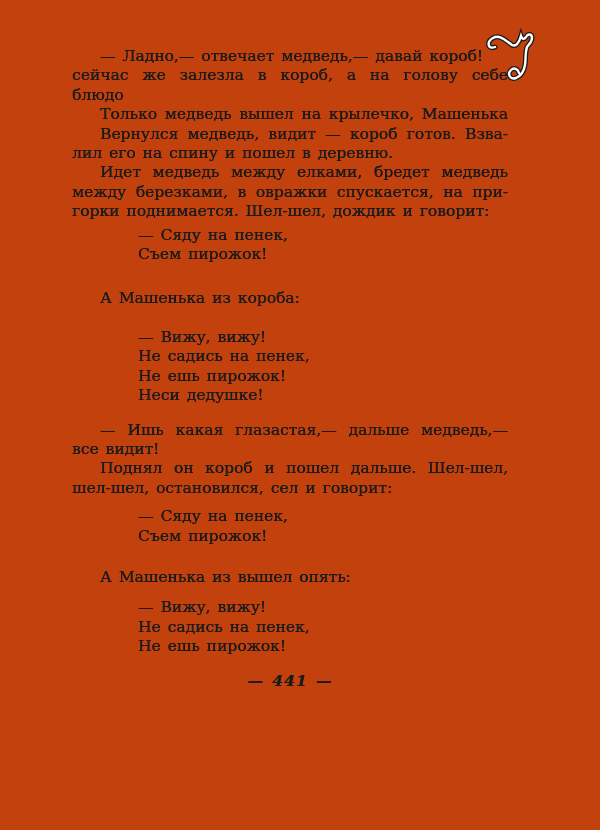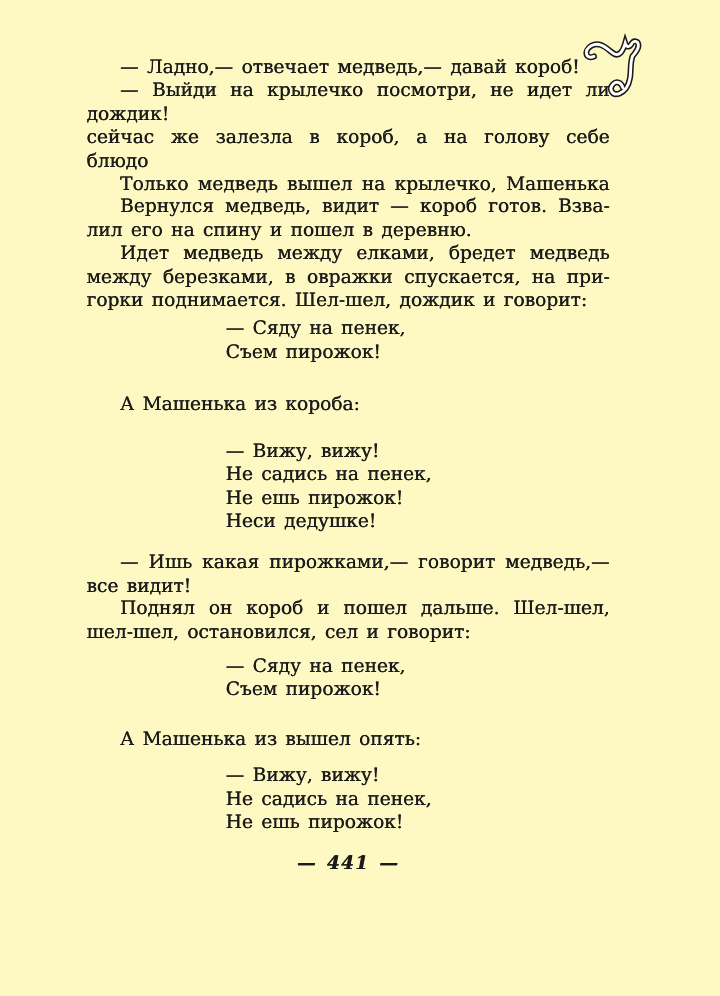--- a/index.html
+++ b/index.html
@@ -1,39 +1,39 @@
 <!DOCTYPE html>
 <html><head>
 <meta charset="utf-8">
 <style>
   html, body { margin: 0; padding: 0; }
   .page {
     position: relative;
     width: 600px;
     height: 830px;
-    background: #fef9c3;
+    background: #c2410c;
     overflow: hidden;
     font-family: "DejaVu Serif", serif;
     color: #1b1b1b;
   }
   .textblock {
     position: absolute;
     left: 72px;
     top: 47px;
     width: 436px;
     font-size: 15.5px;
     line-height: 19.4px;
     word-spacing: 2px;
     text-shadow: 0.3px 0 0 #1b1b1b;
   }
   .para  { margin: 0; }
   .ln    { display: block; }
   .first { text-indent: 28px; }
   .j     { text-align: justify; text-align-last: justify; }
-  .verse { margin-left: 116px; }
+  .verse { margin-left: 66px; }
   .verse .ln { white-space: nowrap; }
   .mt4  { margin-top: 4px; }
   .mt9  { margin-top: 9px; }
   .mt11 { margin-top: 11px; }
   .mt14 { margin-top: 14px; }
   .mt15 { margin-top: 15px; }
   .mt17 { margin-top: 25px; }
   .mt19 { margin-top: 19px; }
   .mt22 { margin-top: 22px; }
   .page-number {
@@ -66,24 +66,20 @@
              C31,48 35,50 36,54" fill="none" stroke="#ffffff" stroke-width="2.4" stroke-linecap="round"></path>
   </svg>
 
   <div class="textblock">
 
     <div class="para">
       <div class="ln first">— Ладно,— отвечает медведь,— давай короб!</div>
     </div>
 
 
-    <div class="para">
-      <div class="ln first j">— Выйди на крылечко посмотри, не идет ли</div>
-      <div class="ln">дождик!</div>
-    </div>
 
     <div class="para">
       <div class="ln j">сейчас же залезла в короб, а на голову себе блюдо</div>
       <div class="ln first j">Только медведь вышел на крылечко, Машенька</div>
     </div>
 
     <div class="para">
       <div class="ln first j">Вернулся медведь, видит — короб готов. Взва-</div>
       <div class="ln">лил его на спину и пошел в деревню.</div>
     </div>
@@ -104,21 +100,21 @@
     </div>
 
     <div class="verse mt19">
       <div class="ln">— Вижу, вижу!</div>
       <div class="ln">Не садись на пенек,</div>
       <div class="ln">Не ешь пирожок!</div>
       <div class="ln">Неси дедушке!</div>
     </div>
 
     <div class="para mt15">
-      <div class="ln first j">— Ишь какая пирожками,— говорит медведь,—</div>
+      <div class="ln first j">— Ишь какая глазастая,— дальше медведь,—</div>
       <div class="ln">все видит!</div>
     </div>
 
     <div class="para">
       <div class="ln first j">Поднял он короб и пошел дальше. Шел-шел,</div>
       <div class="ln">шел-шел, остановился, сел и говорит:</div>
     </div>
 
     <div class="verse mt9">
       <div class="ln">— Сяду на пенек,</div>

